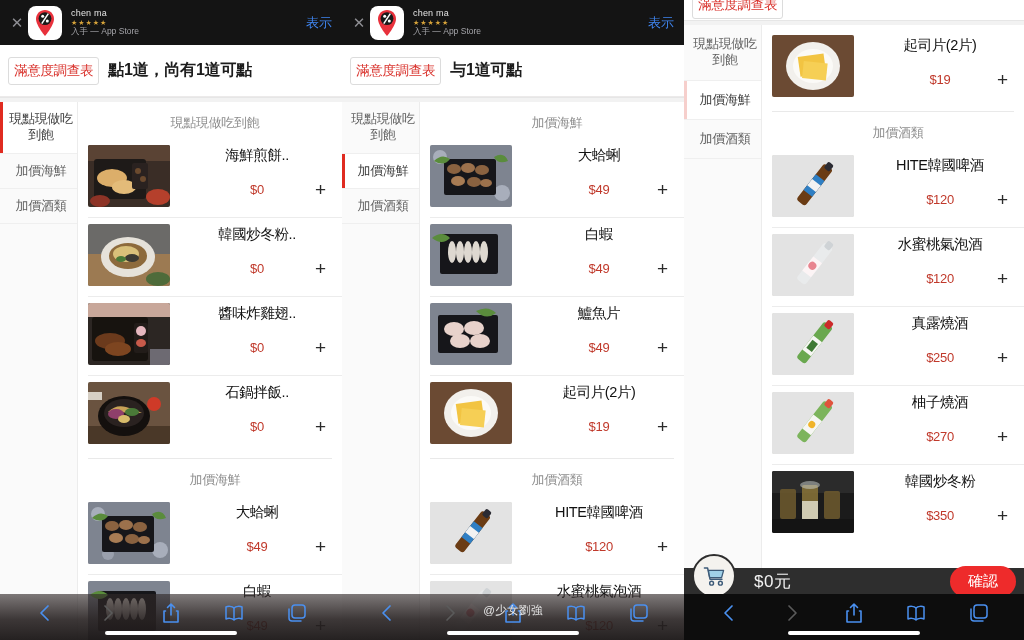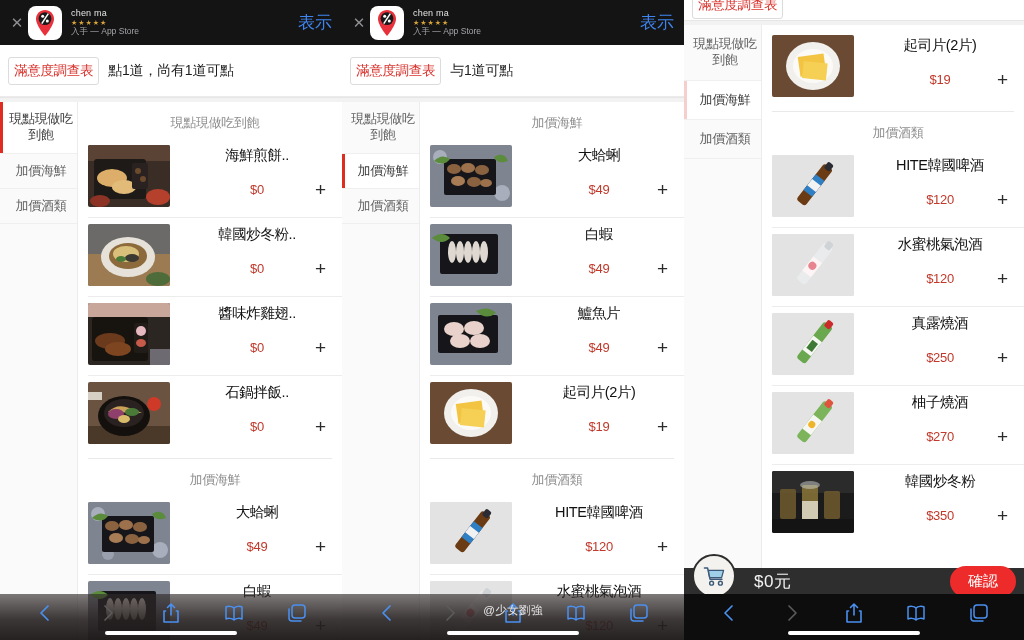--- a/index.html
+++ b/index.html
@@ -27,33 +27,33 @@
   }
   .ab-icon {
     width:34px; height:34px; flex:0 0 34px; border-radius:8px; background:#fff;
     display:flex; align-items:center; justify-content:center; margin-right:9px;
     overflow:hidden;
   }
   .ab-txt { flex:1 1 auto; min-width:0; line-height:1.05; }
   .ab-name { font-size:9px; color:#e2e2e2; letter-spacing:.2px; }
   .ab-stars { font-size:7px; color:#d8a43a; letter-spacing:1px; margin:1px 0 1px; }
   .ab-sub { font-size:8.5px; color:#a5a5aa; }
-  .ab-action { font-size:17px; color:#3f85f0; flex:0 0 auto; padding-left:8px;font-family:Liberation Mono, monospace; }
+  .ab-action { font-size:13px; color:#3f85f0; flex:0 0 auto; padding-left:8px;font-family:Liberation Mono, monospace; }
 
   
   .ordhead {
     height:52px; background:#fff; display:flex; align-items:center;
     padding:0 8px; gap:9px; border-bottom:1px solid #eceaea;
   }
   .survey-chip {
     border:1px solid #dcdcdc; border-radius:3px; padding:4px 5px;
     color:#d9322c; font-size:13.5px; white-space:nowrap; background:#fff;
     letter-spacing:-.3px;
   }
-  .ord-status { font-size:14px; color:#1c1c1c; font-weight:400; letter-spacing:-.2px; white-space:nowrap; }
+  .ord-status { font-size:16px; color:#1c1c1c; font-weight:700; letter-spacing:-.2px; white-space:nowrap; }
 
   .thin-sep { height:5px; background:#f2f2f2; border-top:1px solid #e6e6e6; }
 
   
   .body { display:flex; height:calc(640px - 45px - 52px - 5px); background:#fff;text-align:center; }
   .sidebar { width:78px; flex:0 0 78px; background:#fafafa; border-right:1px solid #ececec; }
   .cat {
     position:relative; padding:9px 4px 9px 9px; font-size:13px; color:#5f5f5f;
     line-height:1.25; border-bottom:1px solid #efefef; background:#fafafa;
     letter-spacing:-.3px;

